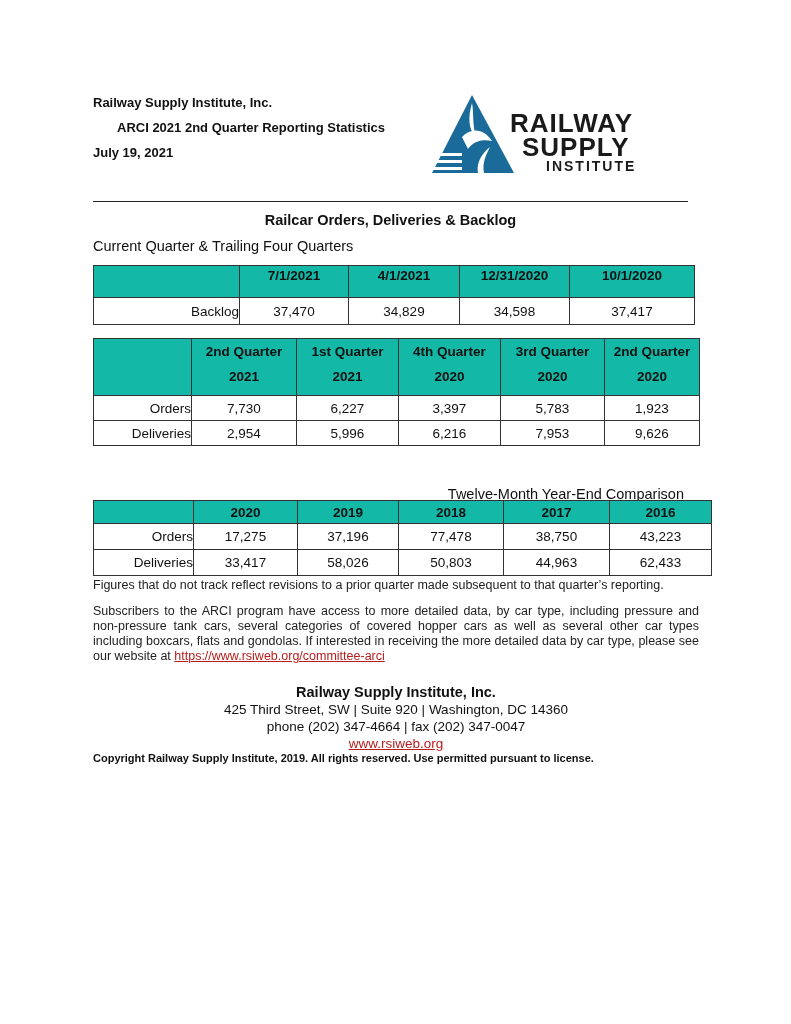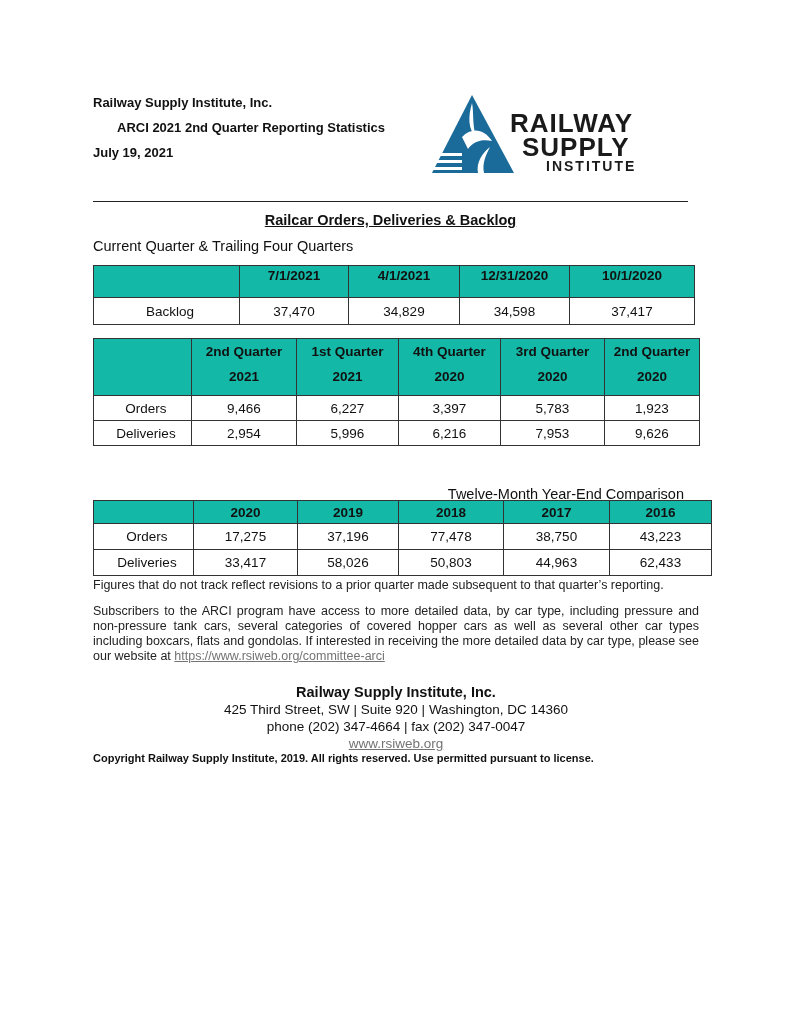--- a/index.html
+++ b/index.html
@@ -5,41 +5,41 @@
   html, body { margin: 0; padding: 0; background: #ffffff; }
   body { width: 791px; height: 1024px; position: relative; overflow: hidden;
          font-family: "Liberation Sans", sans-serif; color: #111; }
   .abs { position: absolute; }
   .hdr-line { font-weight: bold; font-size: 13px; line-height: 16px; }
   .logo { left: 432px; top: 93px; width: 210px; height: 82px; }
   .logo-text { position: absolute; left: 78px; font-family: "Liberation Sans", sans-serif;
                font-weight: bold; color: #1a1a1a; letter-spacing: 1px; }
   .rule { left: 93px; top: 201px; width: 595px; height: 0; border-top: 1.5px solid #222; }
   .section-title { left: 93px; width: 595px; top: 212px; text-align: center;
-                   font-weight: bold; font-size: 14.5px; text-decoration: underline; }
+                   font-weight: bold; font-size: 14.5px; }
   .subtitle { left: 93px; top: 238px; font-size: 14.5px; }
   .subtitle-center { left: 84px; width: 600px; top: 465px; font-size: 14.5px; text-align: right; margin-top: 21px; }
   table { border-collapse: collapse; position: absolute; table-layout: fixed; }
   td, th { border: 1px solid #333; font-size: 13.5px; padding: 0; }
   th { background: #14b8a6; font-weight: bold; text-align: center; }
   td.num { text-align: center; }
-  td.lbl { text-align: center; padding-left: 7px; }
+  td.lbl { text-align: right; padding-left: 7px; }
   .t1 { left: 93px; top: 265px; width: 601px; }
   .t1 th { height: 29px; vertical-align: top; padding-top: 2px; }
   .t1 td { height: 26px; }
   .t2 { left: 93px; top: 338px; width: 606px; }
   .t2 th { height: 56px; line-height: 25px; vertical-align: top; }
   .t2 td { height: 24px; }
   .t3 { left: 93px; top: 500px; width: 618px; }
   .t3 th { height: 22px; }
   .t3 td { height: 25px; }
   .note { left: 93px; top: 578px; font-size: 12.5px; color: #222; white-space: nowrap; }
   .para { left: 93px; top: 604px; width: 606px; font-size: 12.5px; line-height: 15px;
           text-align: justify; color: #222; }
-  a.link { color: #737373; text-decoration: underline; }
+  a.link { color: #b91c1c; text-decoration: underline; }
   .footer { left: 93px; width: 606px; text-align: center; }
   .f-name { top: 684px; font-weight: bold; font-size: 14.5px; }
   .f-addr { top: 702px; font-size: 13.5px; }
   .f-phone { top: 719px; font-size: 13.5px; }
   .f-web { top: 736px; font-size: 13.5px; }
   .copyright { left: 93px; top: 752px; font-size: 11px; font-weight: bold; white-space: nowrap; }
 </style>
 </head>
 <body>
 
@@ -122,21 +122,21 @@
           <div>3rd Quarter</div>
           <div>2020</div>
         </th>
     <th>
           <div>2nd Quarter</div>
           <div>2020</div>
         </th>
   </tr>
   <tr>
     <td class="lbl">Orders</td>
-    <td class="num">9,466</td>
+    <td class="num">7,730</td>
     <td class="num">6,227</td>
     <td class="num">3,397</td>
     <td class="num">5,783</td>
     <td class="num">1,923</td>
   </tr>
   <tr>
     <td class="lbl">Deliveries</td>
     <td class="num">2,954</td>
     <td class="num">5,996</td>
     <td class="num">6,216</td>

